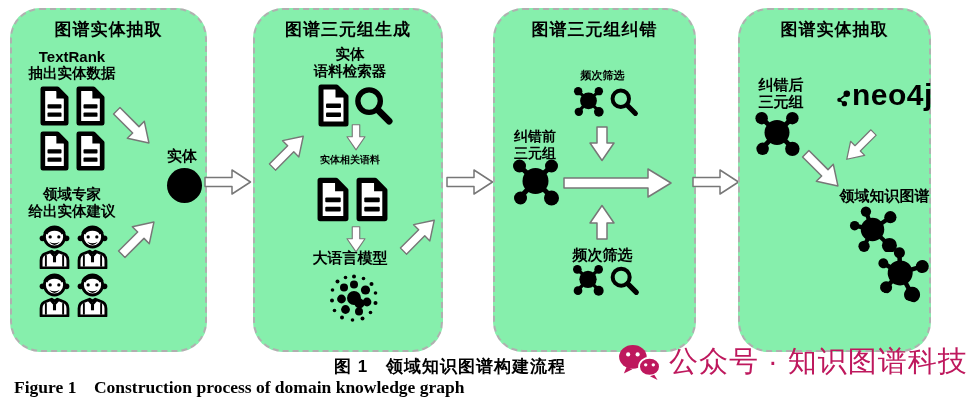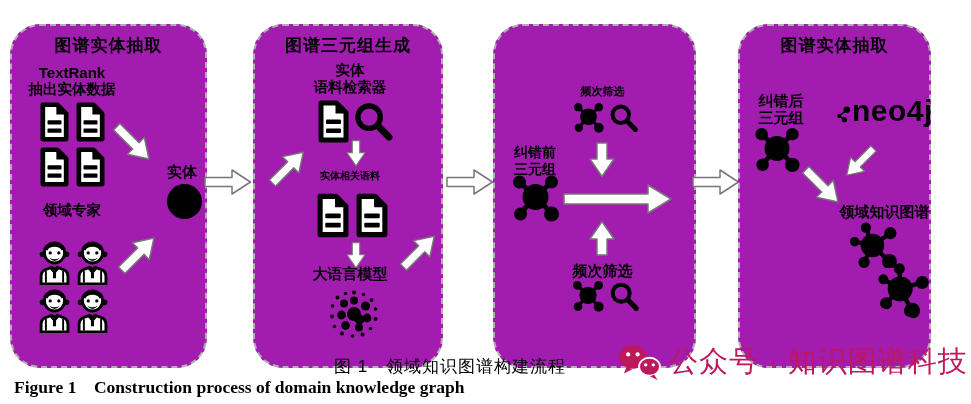--- a/index.html
+++ b/index.html
@@ -1,37 +1,37 @@
 <!DOCTYPE html>
 <html><head>
 <meta charset="utf-8">
 <style>
   html,body { margin:0; padding:0; background:#fff; }
   .canvas {
     position:relative; width:971px; height:404px; background:#fff;
     font-family:"Liberation Sans","DejaVu Sans",sans-serif; color:#000; overflow:hidden;
   }
   .panel {
-    position:absolute; top:24px; height:344px; box-sizing:border-box;
-    border:2px dashed #b0b0b0; border-radius:30px; background:#a21caf;
+    position:absolute; top:8px; height:344px; box-sizing:border-box;
+    border:2px dashed #b0b0b0; border-radius:30px; background:#86efac;
   }
   .panel-title {
     position:absolute; top:8px; left:0; right:0; text-align:center;
     font-size:17px; font-weight:600; letter-spacing:1px; white-space:nowrap;
   }
   .lbl { position:absolute; text-align:center; font-size:14.5px; font-weight:600;
          line-height:17px; white-space:nowrap; }
   .lbl .ln { display:block; }
   .abs { position:absolute; }
   .row { position:absolute; display:flex; align-items:center; }
   .grid2 { position:absolute; display:grid; }
   .arrow { position:absolute; transform-origin:center; }
   .dot-circle { position:absolute; border-radius:50%; background:#000; }
   .caption-zh { position:absolute; left:0; top:355px; width:900px; text-align:center;
-                font-size:17px; font-weight:400; letter-spacing:1px; }
+                font-size:17px; font-weight:700; letter-spacing:1px; }
   .caption-en { position:absolute; left:0; top:377px; width:968px; text-align:left;
                 font-family:"Liberation Serif","DejaVu Serif",serif; font-weight:700;
                 font-size:17.5px; white-space:pre;margin-left:14px; }
   .watermark { position:absolute; left:618px; top:342px; display:flex; align-items:center;
                gap:7px; color:#be185d; }
   .watermark .wm-text { font-size:29px; font-weight:500; letter-spacing:1px; white-space:nowrap; }
   .neo4j-logo { position:absolute; display:flex; align-items:flex-end; }
   .neo4j-text { font-size:30px; font-weight:600; line-height:30px; letter-spacing:0.5px; }
   svg.ic { display:block; }
 </style>
@@ -170,20 +170,21 @@
     </div>
     <div class="arrow" style="left:97px; top:103px; transform:rotate(45deg);">
       <svg class="ic" width="48" height="28">
           <use href="#sym-arrow-r"></use>
         </svg>
     </div>
     <div class="lbl" style="left:140px; top:137px; width:60px; font-size:15px;">实体</div>
     <div class="dot-circle" style="left:155px; top:158px; width:35px; height:35px;"></div>
     <div class="lbl" style="left:0px; top:176px; width:120px;">
       <span class="ln">领域专家</span>
+      <span class="ln">给出实体建议</span>
     </div>
     <div class="grid2" style="left:26px; top:213px; grid-template-columns:repeat(2,33px); gap:2px 5px;">
       <svg class="ic" width="33" height="46">
           <use href="#sym-person"></use>
         </svg>
       <svg class="ic" width="33" height="46">
           <use href="#sym-person"></use>
         </svg>
       <svg class="ic" width="33" height="46">
           <use href="#sym-person"></use>
@@ -254,20 +255,21 @@
     </div>
   </section>
 
   <div class="arrow" style="left:446px; top:168px;">
     <svg class="ic" width="48" height="28">
         <use href="#sym-arrow-r"></use>
       </svg>
   </div>
 
   <section class="panel" style="left:493px; width:203px;">
+    <div class="panel-title">图谱三元组纠错</div>
     <div class="lbl" style="left:20px; top:57px; width:175px; font-size:11px;">频次筛选</div>
     <div class="row" style="left:77px; top:76px; gap:4px;">
       <svg class="ic" width="33" height="31">
           <use href="#sym-mol4"></use>
         </svg>
       <svg class="ic" width="30" height="30">
           <use href="#sym-mag"></use>
         </svg>
     </div>
     <div class="arrow" style="left:94px; top:114px;">

